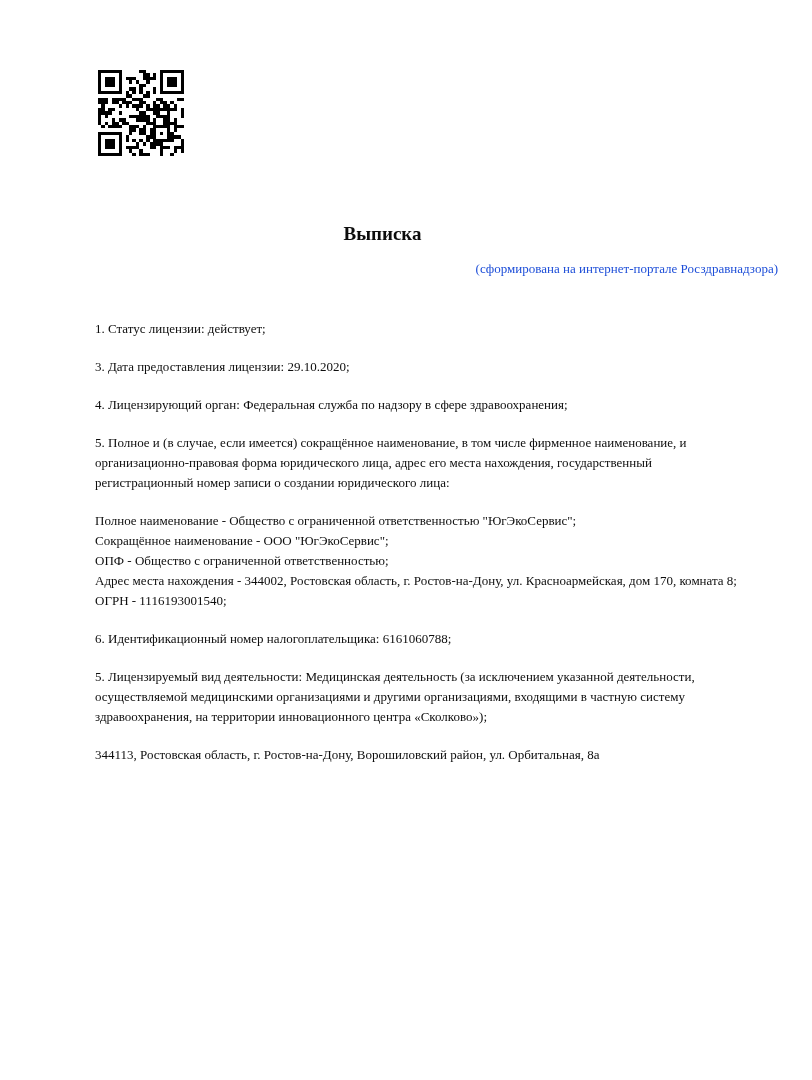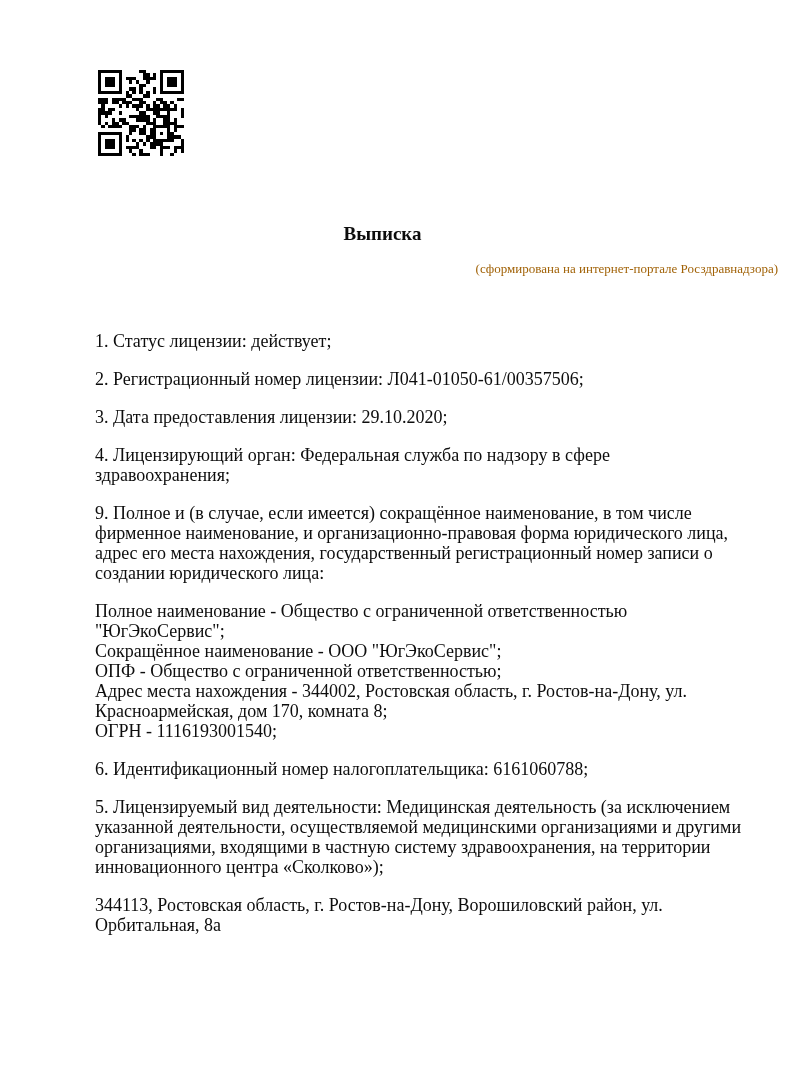--- a/index.html
+++ b/index.html
@@ -34,27 +34,27 @@
     font-size: 19px;
     line-height: 25px;
     color: #0d0d0d;
   }
   .subtitle {
     margin-top: 14px;
     margin-right: 34px;
     text-align: right;
     font-size: 13px;
     line-height: 17px;
-    color: #a16207;
+    color: #1d4ed8;
   }
   .content {
-    margin-top: 54px;
+    margin-top: 42px;
     margin-left: 95px;
     width: 652px;
-    font-size: 18px;
+    font-size: 13px;
     line-height: 20px;
     color: #0d0d0d;
   }
   .content p {
     margin: 0 0 18px 0;
     white-space: pre-line;
   }
 </style>
 </head>
 <body>
@@ -384,24 +384,23 @@
   </div>
 
   <div class="title-block">
     <div>Выписка</div>
   </div>
 
   <div class="subtitle">(сформирована на интернет-портале Росздравнадзора)</div>
 
   <div class="content">
     <p>1. Статус лицензии: действует;</p>
-    <p>2. Регистрационный номер лицензии: Л041-01050-61/00357506;</p>
     <p>3. Дата предоставления лицензии: 29.10.2020;</p>
     <p>4. Лицензирующий орган: Федеральная служба по надзору в сфере здравоохранения;</p>
-    <p>9. Полное и (в случае, если имеется) сокращённое наименование, в том числе фирменное наименование, и организационно-правовая форма юридического лица, адрес его места нахождения, государственный регистрационный номер записи о создании юридического лица:</p>
+    <p>5. Полное и (в случае, если имеется) сокращённое наименование, в том числе фирменное наименование, и организационно-правовая форма юридического лица, адрес его места нахождения, государственный регистрационный номер записи о создании юридического лица:</p>
     <p>Полное наименование - Общество с ограниченной ответственностью "ЮгЭкоСервис";
 Сокращённое наименование - ООО "ЮгЭкоСервис";
 ОПФ - Общество с ограниченной ответственностью;
 Адрес места нахождения - 344002, Ростовская область, г. Ростов-на-Дону, ул. Красноармейская, дом 170, комната 8;
 ОГРН - 1116193001540;</p>
     <p>6. Идентификационный номер налогоплательщика: 6161060788;</p>
     <p>5. Лицензируемый вид деятельности: Медицинская деятельность (за исключением указанной деятельности, осуществляемой медицинскими организациями и другими организациями, входящими в частную систему здравоохранения, на территории инновационного центра «Сколково»);</p>
     <p>344113, Ростовская область, г. Ростов-на-Дону, Ворошиловский район, ул. Орбитальная, 8а</p>
   </div>
 

